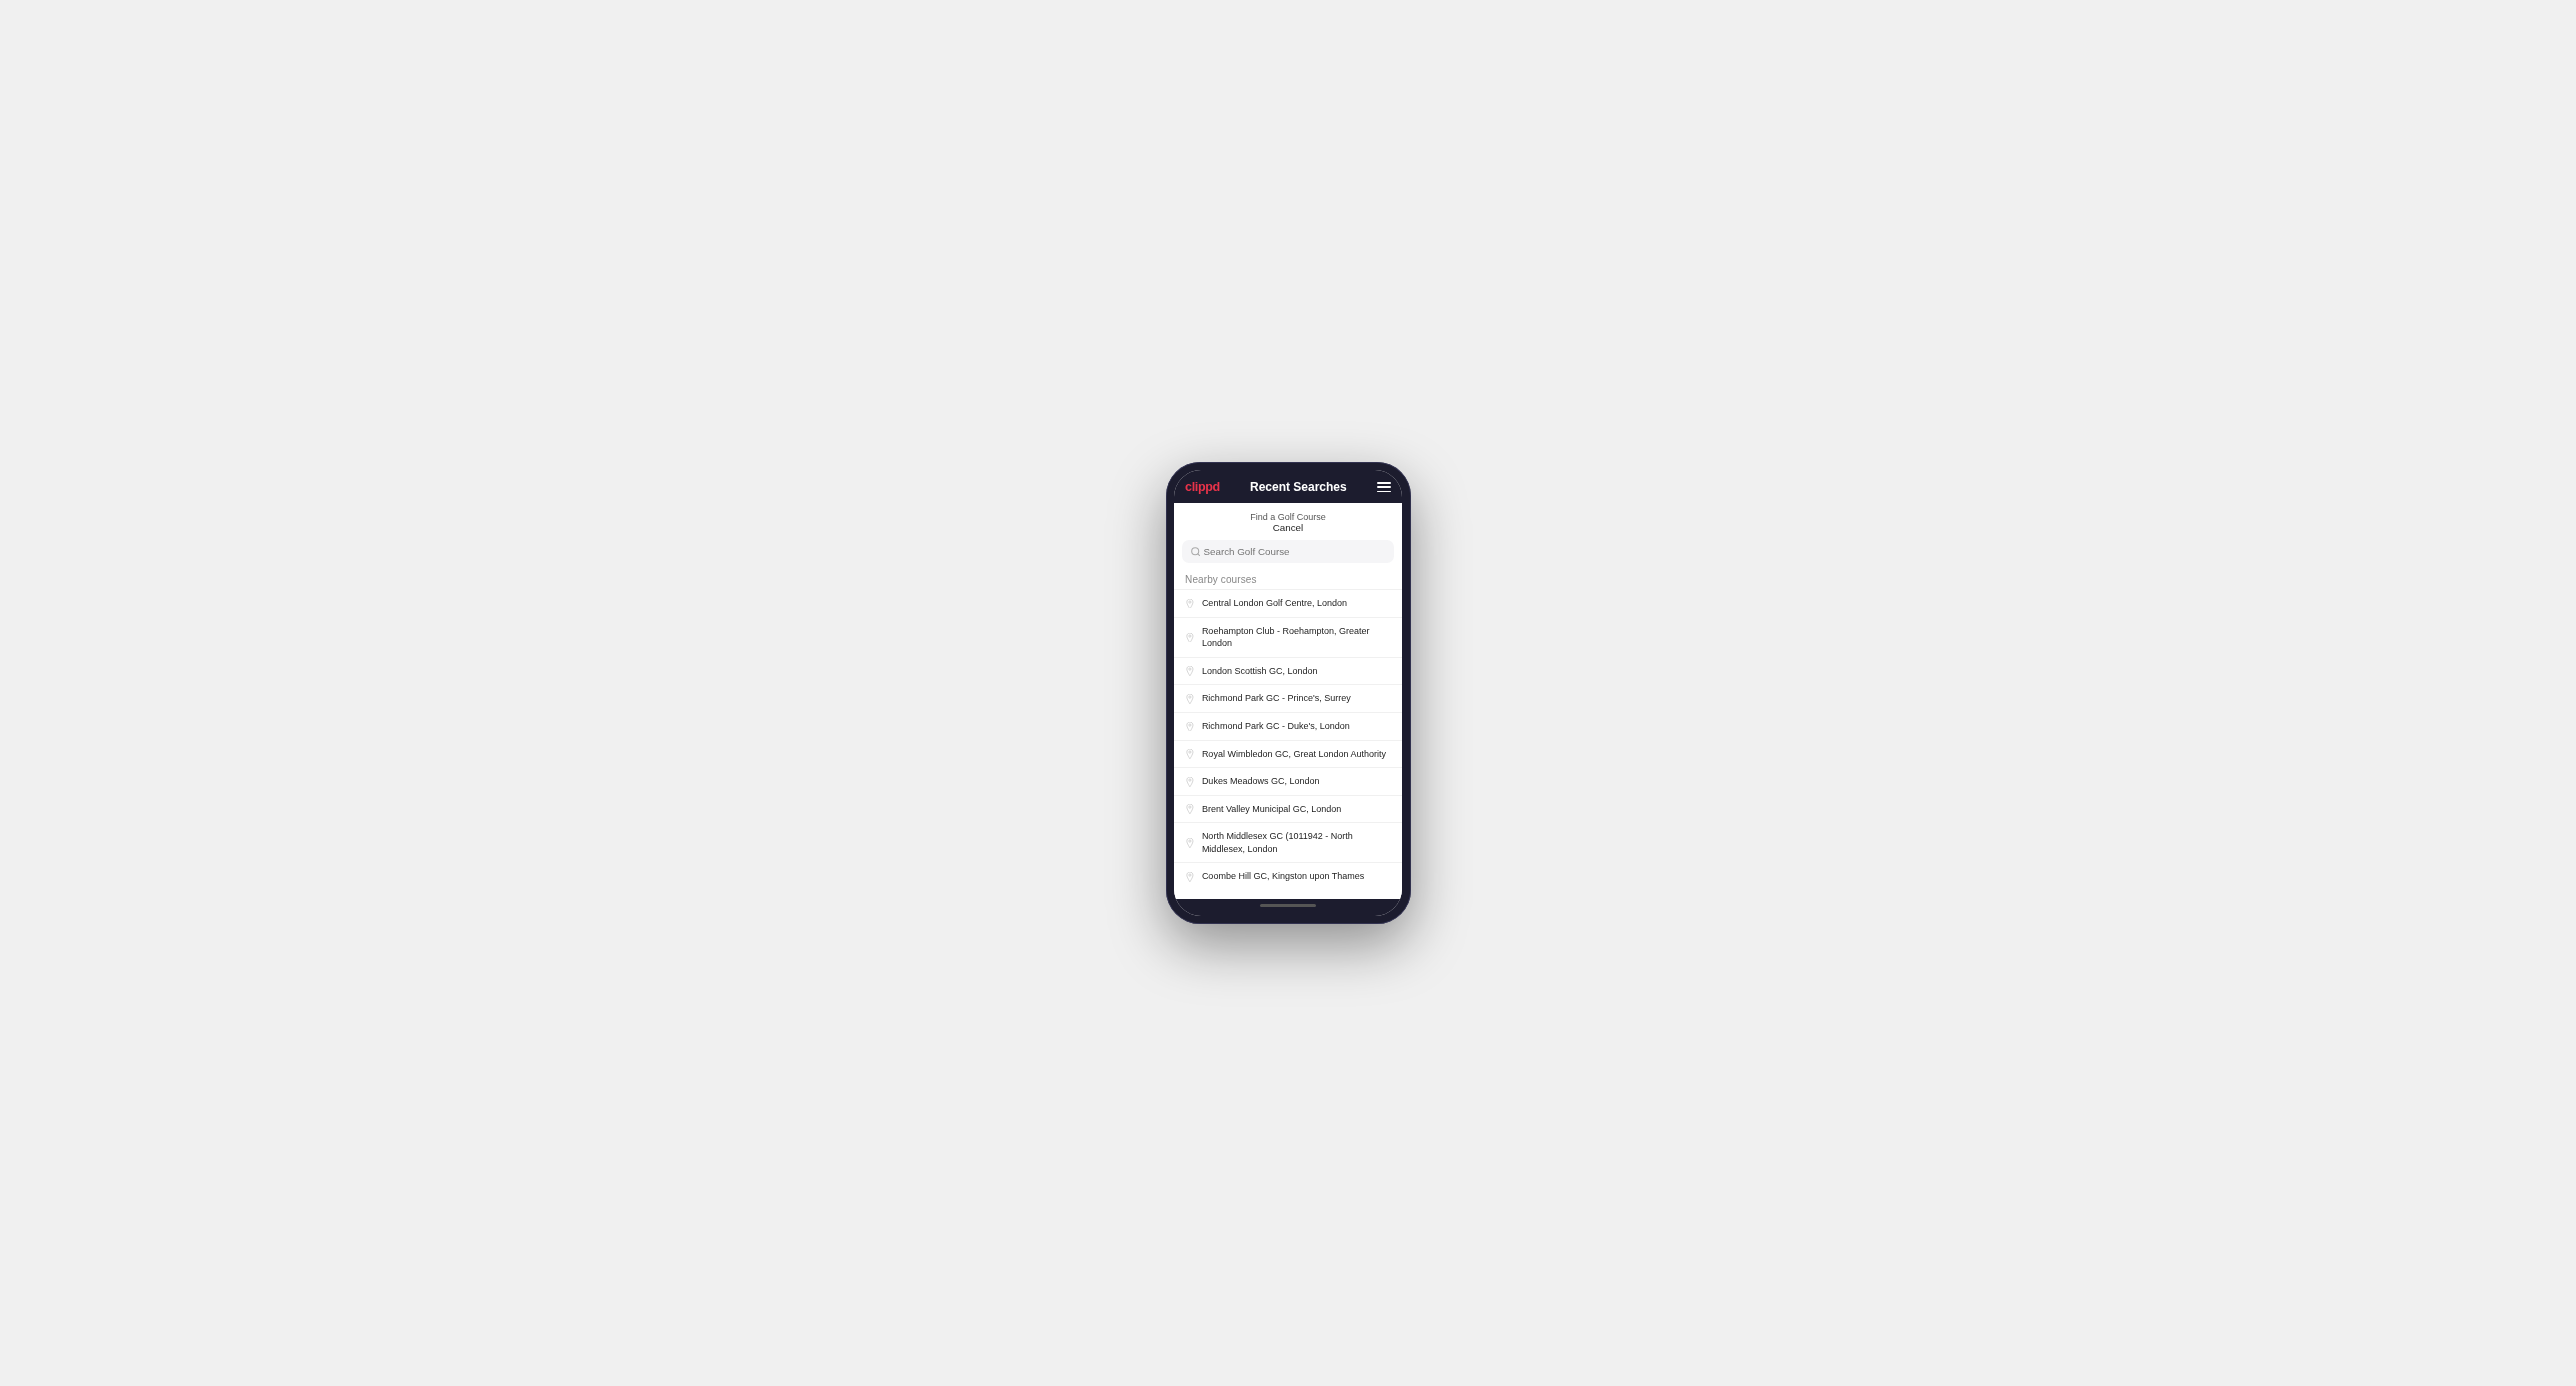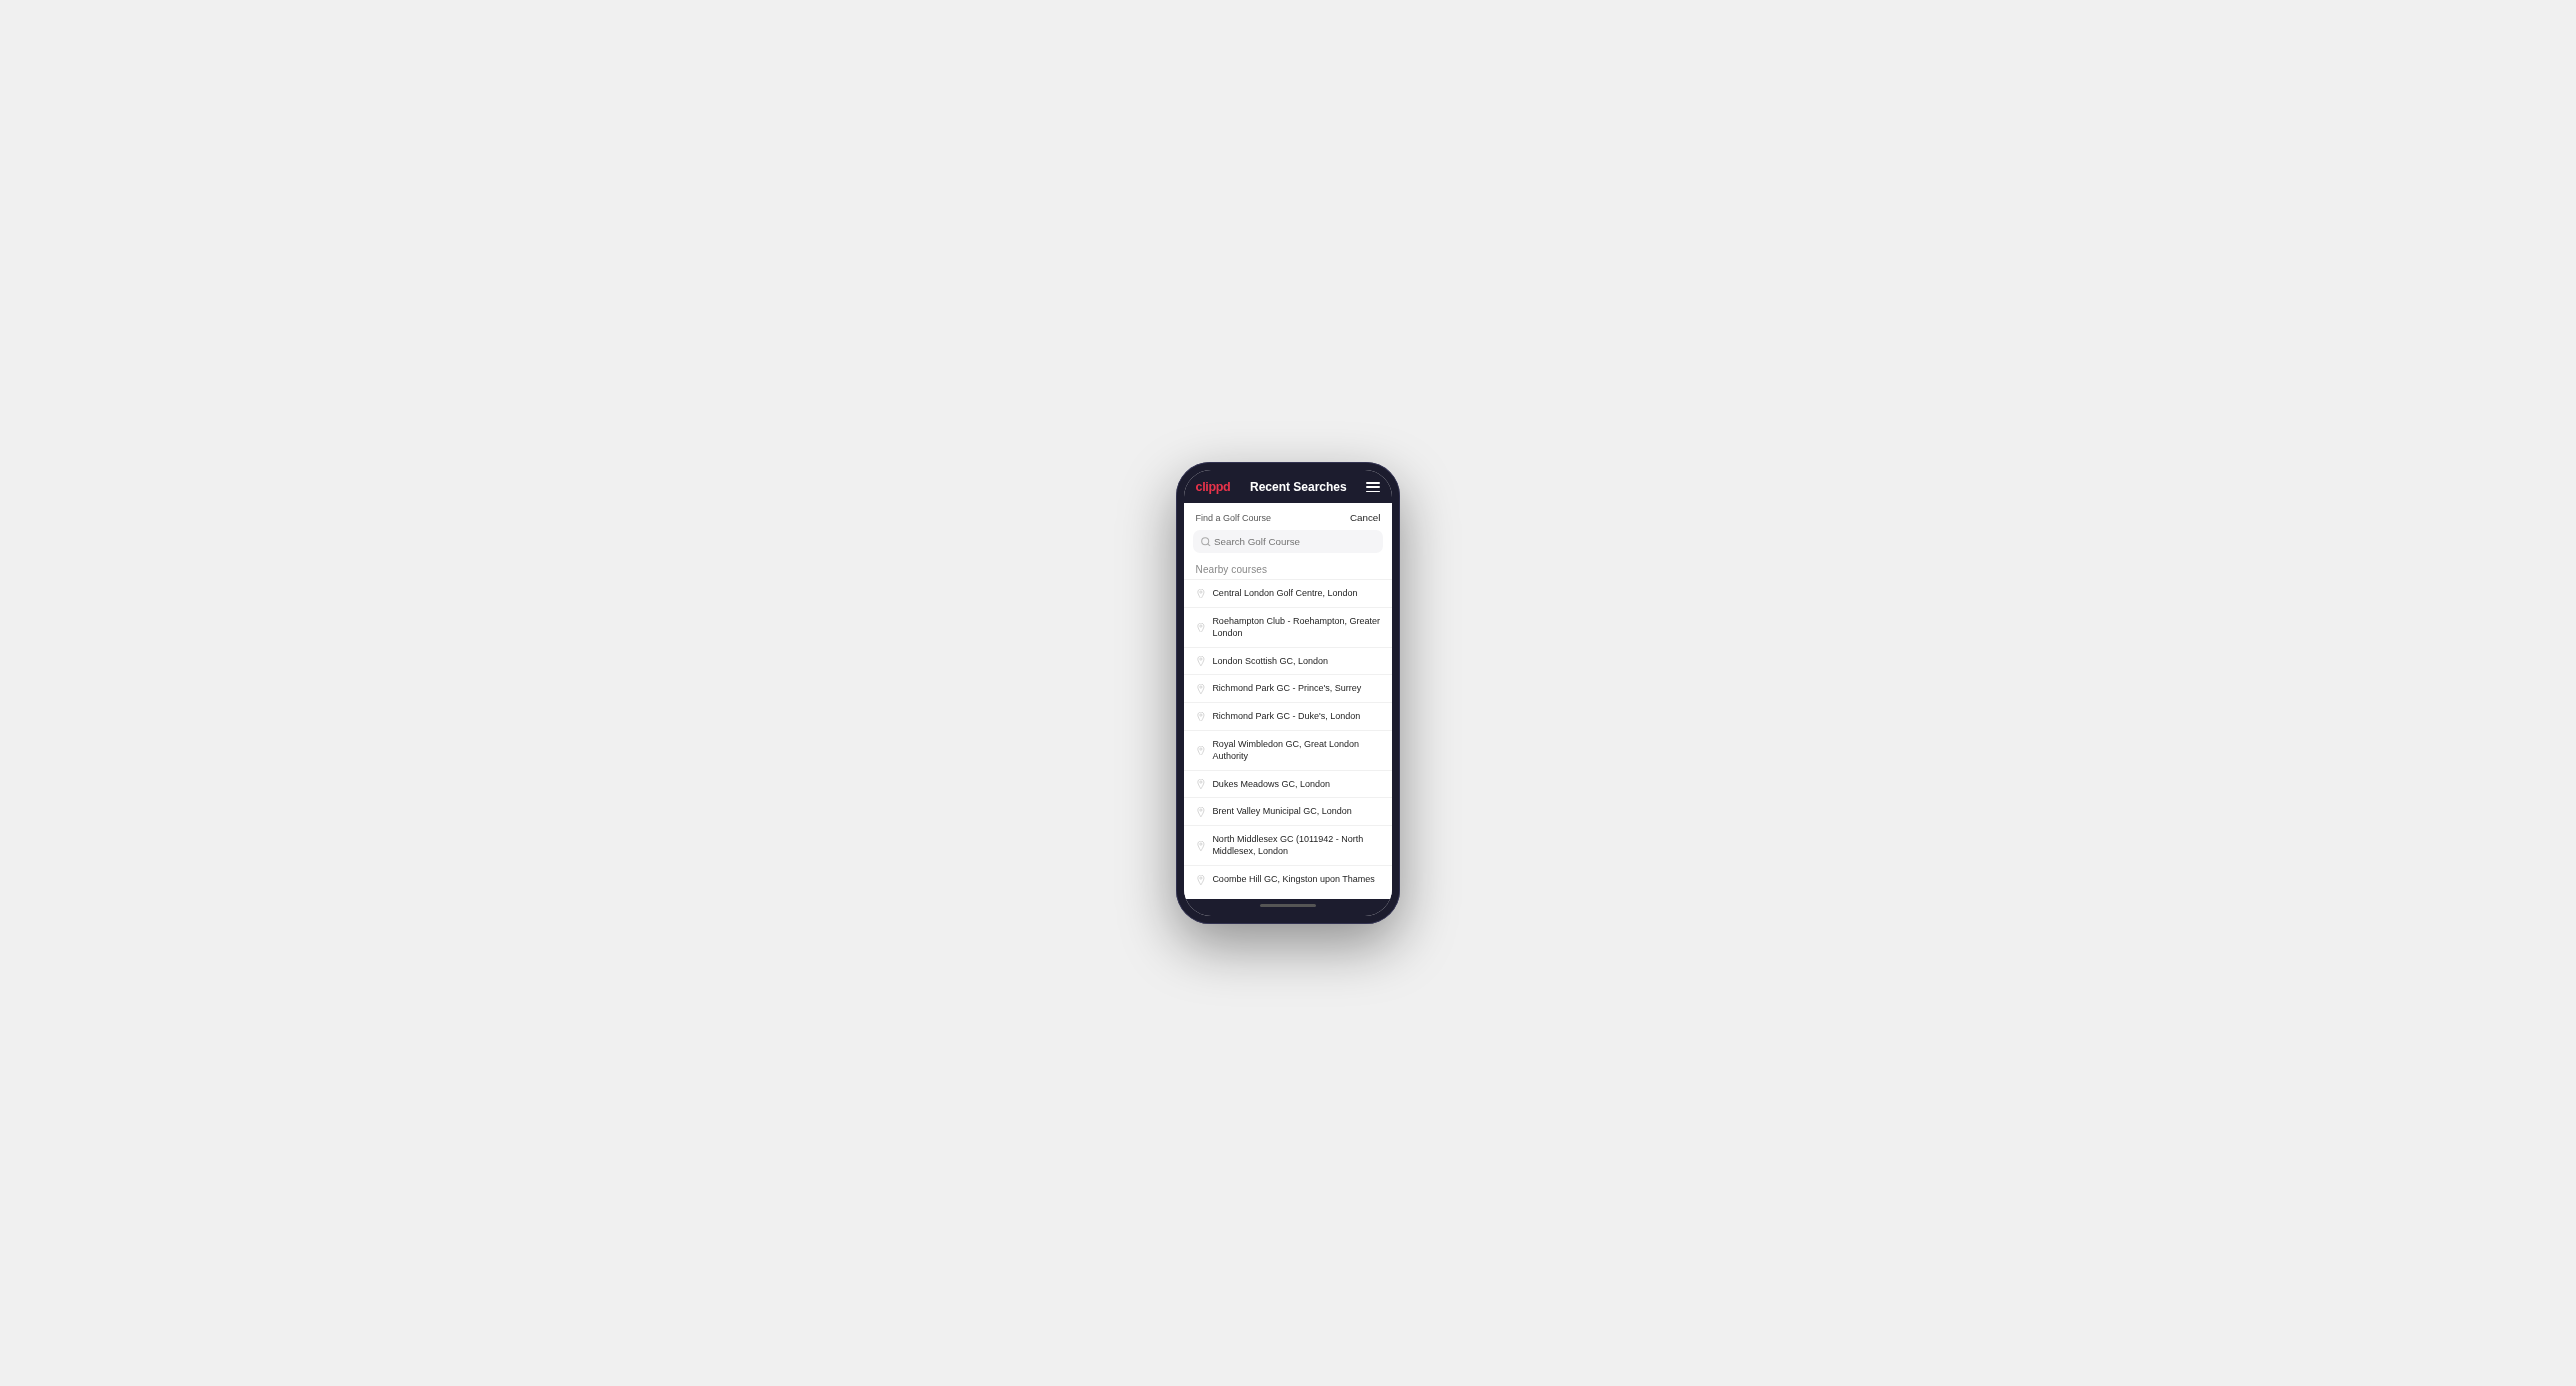--- a/index.html
+++ b/index.html
@@ -6,21 +6,21 @@
     body {
       background: #f0f0f0;
       display: flex;
       justify-content: center;
       align-items: center;
       min-height: 100vh;
       font-family: -apple-system, BlinkMacSystemFont, 'SF Pro Text', 'Helvetica Neue', Arial, sans-serif;
     }
 
     .phone-outer {
-      width: 224px;
+      width: 245px;
       height: 462px;
       background: #1c1c2e;
       border-radius: 34px;
       padding: 8.4px;
       position: relative;
       box-shadow: 0 21px 56px rgba(0,0,0,0.4), inset 0 0 0 0.7px #3a3a5c;
     }
 
     .phone-inner {
       width: 100%;
@@ -79,20 +79,21 @@
     }
 
     
     .find-header {
       display: flex;
       align-items: center;
       justify-content: space-between;
       padding: 9.8px 11.2px 7px;
       background: #fff;
       flex-shrink: 0;
+      flex-direction: column;
     }
 
     .find-title {
       font-size: 9px;
       color: #555;
       font-weight: 400;
     }
 
     .cancel-btn {
       font-size: 9.8px;

